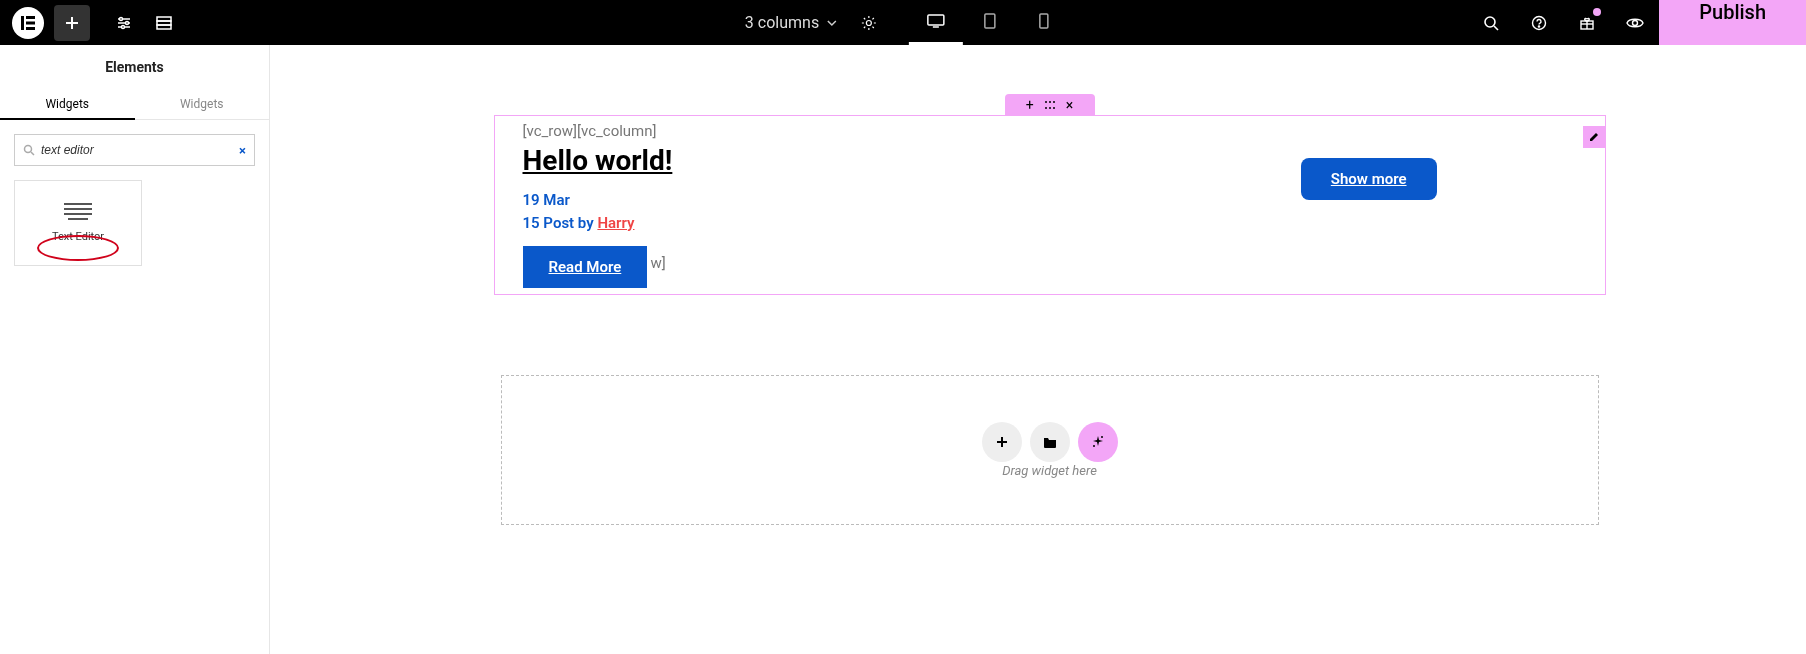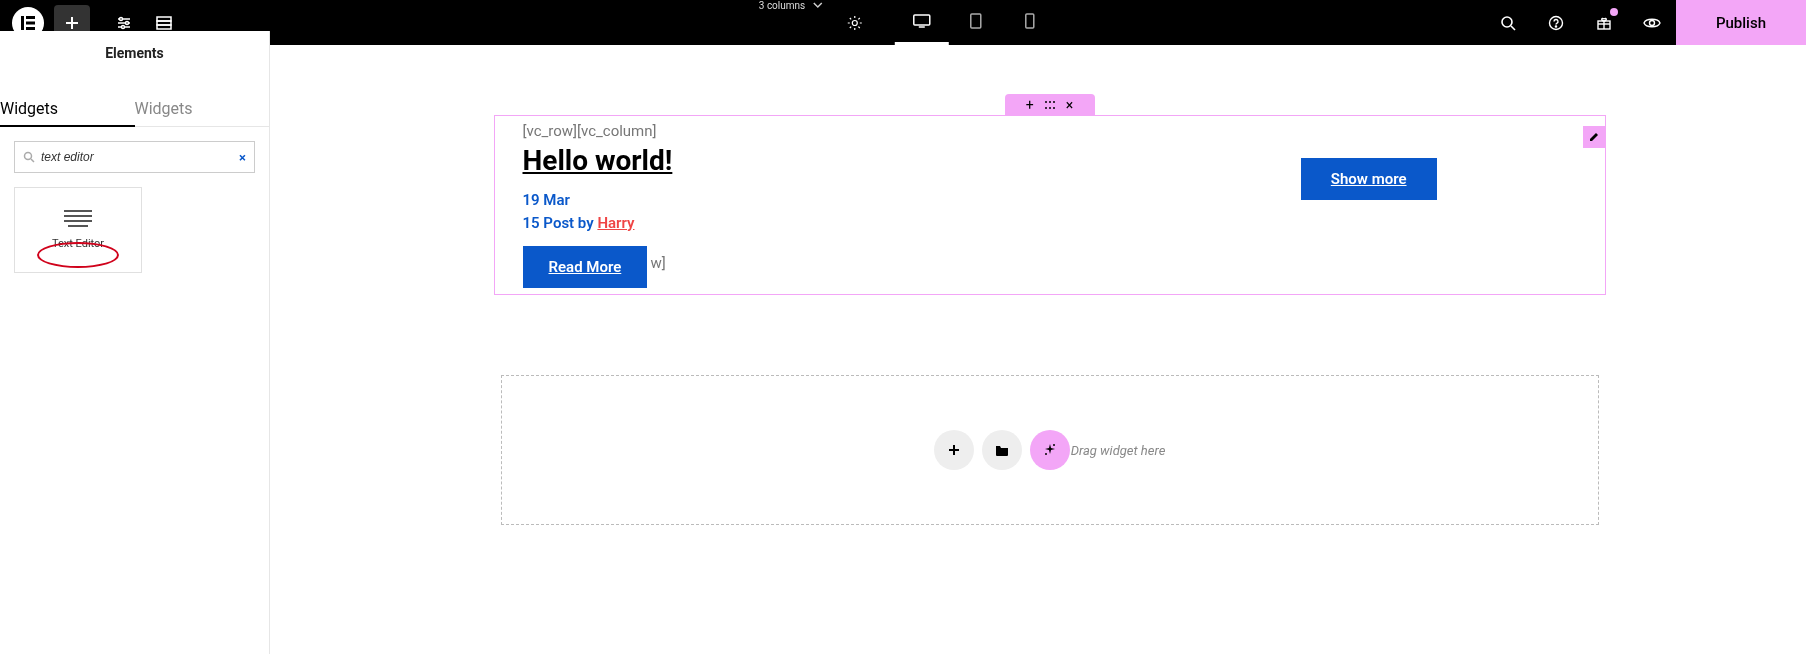--- a/index.html
+++ b/index.html
@@ -6,34 +6,34 @@
   body { font-family: -apple-system, BlinkMacSystemFont, "Segoe UI", Roboto, Helvetica, Arial, sans-serif; font-size: 13px; color: #222; background:#fff; overflow:hidden; width:1806px; height:654px; position:relative; }
 
   
   .topbar { height:45px; background:#000; color:#fff; display:flex; align-items:center; position:relative; }
   .topbar .left { display:flex; align-items:center; height:100%; }
   .logo-circle { width:32px; height:32px; border-radius:50%; background:#fff; color:#000; display:flex; align-items:center; justify-content:center; margin-left:12px; margin-right:10px; font-weight:bold; font-size:17px; }
   .top-btn { width:36px; height:36px; display:flex; align-items:center; justify-content:center; color:#fff; border-radius:4px; }
   .top-btn.active { background:#333; }
   .top-btn + .top-btn { margin-left:4px; }
   .topbar .center { position:absolute; left:50%; transform:translateX(-50%); display:flex; align-items:center; height:100%; gap:4px; }
-  .structure { display:flex; align-items:flex-start; gap:8px; padding:0 10px; color:#ddd; font-size:10px; height:100%; }
+  .structure { display:flex; align-items:center; gap:8px; padding:0 10px; color:#ddd; font-size:16px; height:100%; }
   .device-tabs { display:flex; align-items:center; margin-left:18px; height:100%; }
   .device-tab { width:54px; height:100%; display:flex; align-items:center; justify-content:center; border-bottom:3px solid transparent; }
   .device-tab.active { border-bottom-color:#fff; }
   .topbar .right { margin-left:auto; display:flex; align-items:center; height:100%; }
   .top-icon { width:48px; height:100%; display:flex; align-items:center; justify-content:center; position:relative; }
   .gift-dot { position:absolute; top:8px; right:10px; width:8px; height:8px; border-radius:50%; background:#f3a6f7; }
-  .publish-btn { background:#f3a6f7; color:#000; height:100%; padding:0 40px; display:flex; align-items:center; font-size:15px; font-weight:500; }
-
-  
-  .sidebar { position:absolute; top:31px; left:0; width:270px; bottom:0; background:#fff; border-right:1px solid #e6e6e6; }
+  .publish-btn { background:#f3a6f7; color:#000; height:100%; padding:0 40px; display:flex; align-items:flex-start; font-size:20px; font-weight:500; }
+
+  
+  .sidebar { position:absolute; top:45px; left:0; width:270px; bottom:0; background:#fff; border-right:1px solid #e6e6e6; }
   .panel-title { text-align:center; font-weight:700; padding:14px 0; font-size:14px; }
   .tabs { display:flex; border-bottom:1px solid #e6e6e6; }
-  .tab { flex:1; padding:8px 0; font-size:16px; color:#888; position:relative;margin-top:16px; }
+  .tab { flex:1; text-align:center; padding:8px 0; font-size:12px; color:#888; position:relative; }
   .tab.active { color:#000; }
   .tab.active::after { content:""; position:absolute; left:0; right:0; bottom:-1px; height:2px; background:#000; }
   .search-wrap { padding:14px; }
   .search-box { border:1px solid #ccc; height:32px; display:flex; align-items:center; padding:0 8px; }
   .search-box input { flex:1; border:none; outline:none; font-style:italic; font-size:12px; color:#333; background:transparent; }
   .widget-result { width:128px; height:86px; border:1px solid #e0e0e0; margin-left:14px; display:flex; flex-direction:column; align-items:center; justify-content:center; gap:10px; position:relative; }
   .widget-icon-lines { display:flex; flex-direction:column; gap:3px; align-items:center; }
   .widget-icon-lines span { display:block; width:28px; height:2px; background:#555; }
   .widget-icon-lines span:nth-child(4){ width:20px; }
   .widget-label { font-size:11px; color:#333; }
@@ -50,24 +50,24 @@
   .section-body { display:flex; align-items:flex-start;margin-left:20px; }
   .col { padding:6px 8px; }
   .shortcode { color:#777; font-size:15px; }
   .post-title { font-size:28px; font-weight:700; text-decoration:underline; color:#000; margin:4px 0 12px; }
   .meta { color:#0a58ca; font-size:15px; font-weight:600; line-height:1.5; }
   .meta a { color:#ef4444; text-decoration:underline; }
   .btn-blue { display:inline-block; background:#0a58ca; color:#fff; padding:12px 26px; font-size:15px; font-weight:600; text-decoration:underline; margin-top:12px; }
   .col1 { width:480px; position:relative; }
   .trailing { color:#777; font-size:15px; position:absolute; left:510px; top:138px; }
   .col2 { margin-left:auto; padding:42px 8px 0 0; margin-right:160px;}
-  .show-more { background:#0a58ca; color:#fff; padding:12px 30px; font-size:15px; font-weight:600; text-decoration:underline; display:inline-block; }
-
-  
-  .empty-area { margin:80px auto 0; width:1098px; height:150px; border:1px dashed #bbb; display:flex; flex-direction:row; align-items:center; justify-content:center; gap:1px; }
+  .show-more { background:#0a58ca; color:#fff; padding:12px 30px; font-size:15px; font-weight:600; text-decoration:underline; display:inline-block;border-radius:8px; }
+
+  
+  .empty-area { margin:80px auto 0; width:1098px; height:150px; border:1px dashed #bbb; display:flex; flex-direction:column; align-items:center; justify-content:center; gap:1px; }
   .empty-buttons { display:flex; gap:8px; }
   .circle-btn { width:40px; height:40px; border-radius:50%; background:#eee; display:flex; align-items:center; justify-content:center; font-size:16px; }
   .circle-btn.pink { background:#f3a6f7; }
   .empty-text { color:#888; font-style:italic; font-size:13px; }
 
   svg { display:block; }
 </style>
 </head>
 <body>
 

